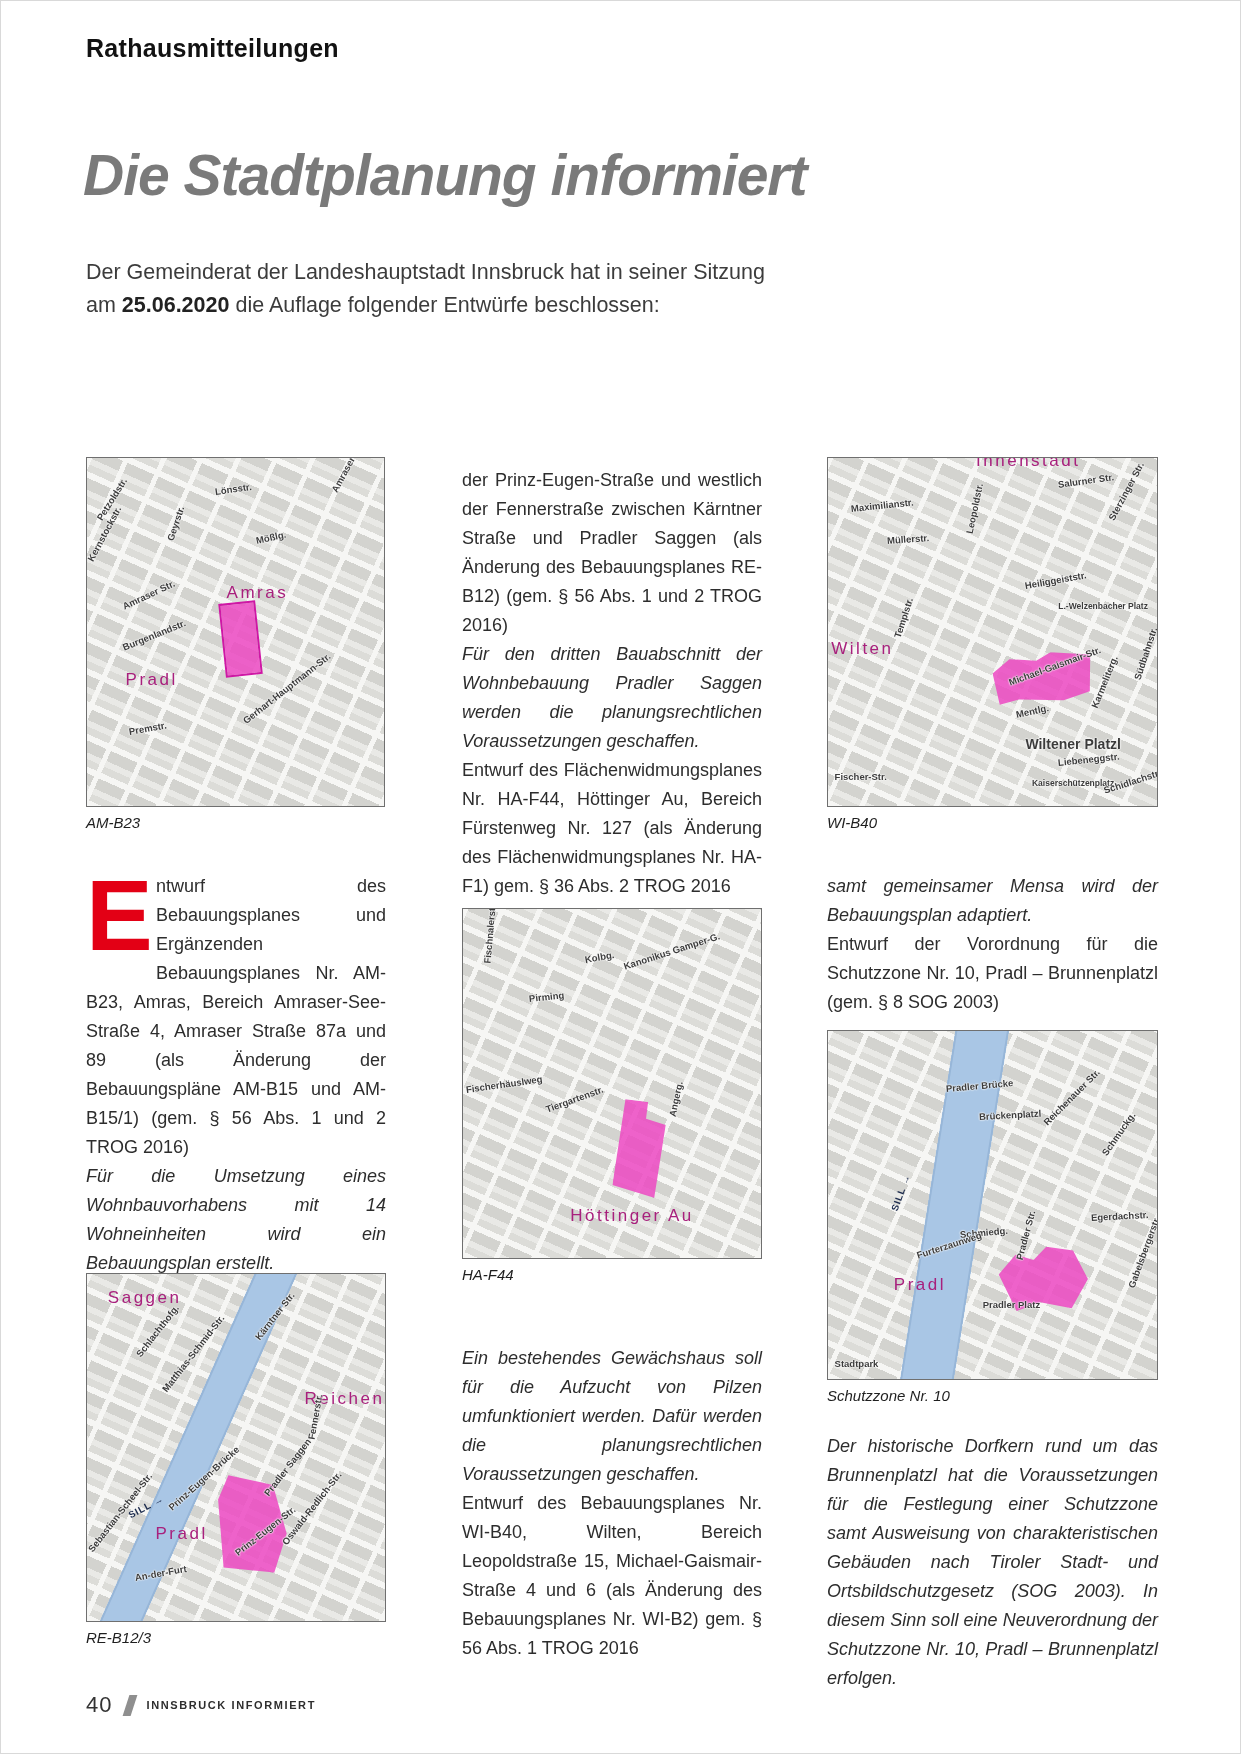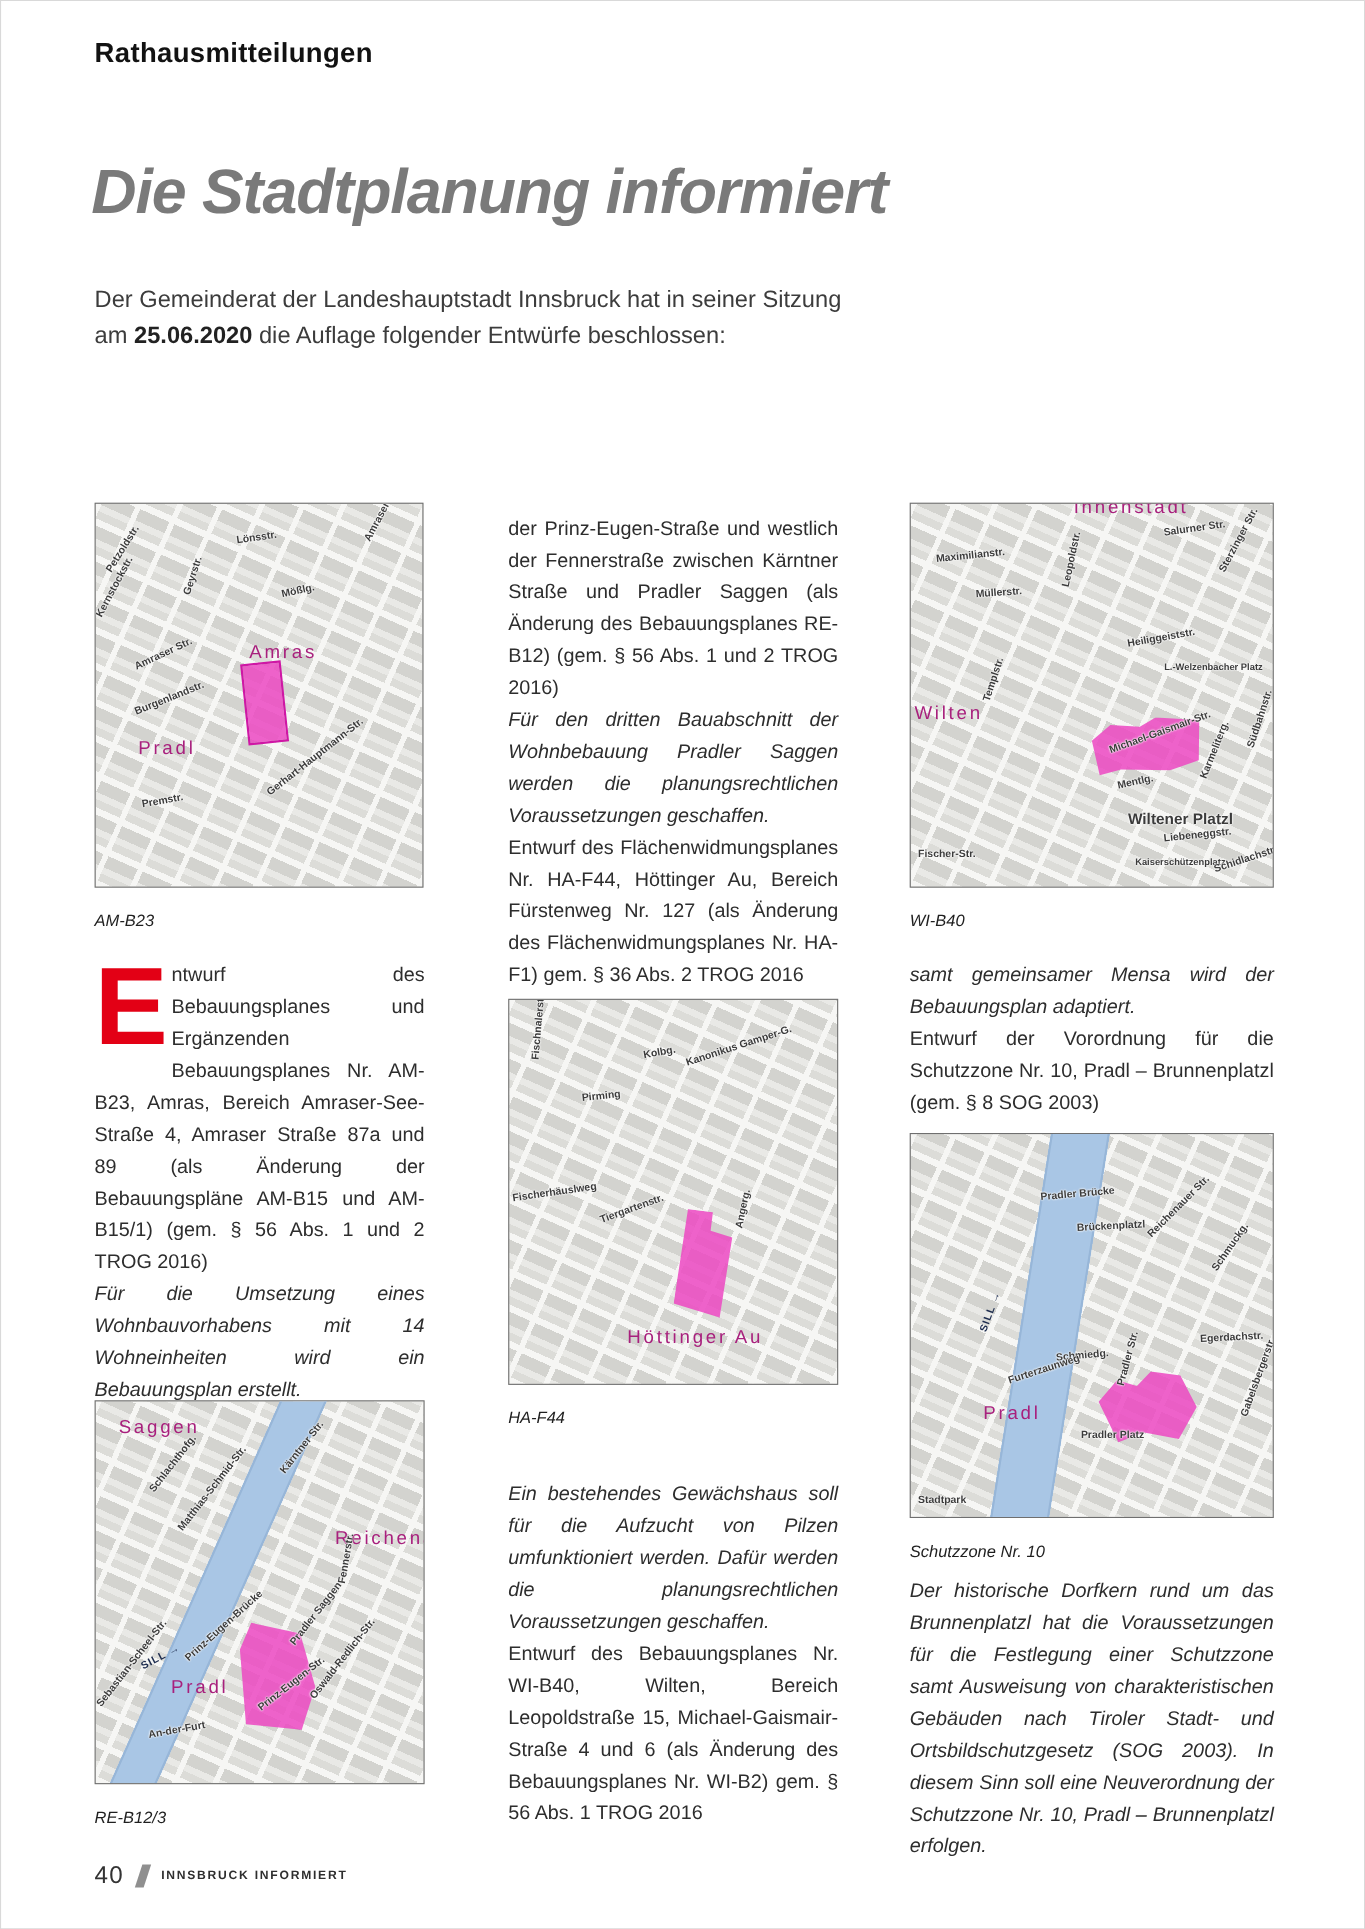--- a/index.html
+++ b/index.html
@@ -35,21 +35,21 @@
   .mapfig{position:absolute; margin:0;}
   .map{
     position:relative; overflow:hidden; border:1px solid #6f6f6f;
     background-color:#efefec;
     background-image:
       repeating-linear-gradient(114deg, #f6f6f4 0 5px, rgba(0,0,0,0) 5px 34px),
       repeating-linear-gradient(24deg,  #f6f6f4 0 6px, rgba(0,0,0,0) 6px 30px),
       repeating-linear-gradient(24deg,  #dcdcd8 0 13px, #e9e9e6 13px 19px, #d3d3cf 19px 30px);
   }
   .cap{
-    display:block; margin-top:22px; font-size:15px; font-style:italic; color:#1f1f1f;
+    display:block; margin-top:7px; font-size:15px; font-style:italic; color:#1f1f1f;
   }
   .maplabel{position:absolute; white-space:nowrap; transform-origin:0 50%;}
   .street{font-size:9.5px; font-weight:700; color:#3b3b3b;
           text-shadow:0 0 2px #fff,0 0 2px #fff,0 0 1px #fff;}
   .place{font-size:17px; color:#a8207d; letter-spacing:2.5px;}
   .water{font-size:9.5px; font-weight:700; color:#1d2c4e; letter-spacing:1px;}
 
   .river{position:absolute; background:#a9c6e5; box-shadow:inset 0 0 0 2px #97b6d8;}
   .r4{left:30%; top:-12%; width:13%; height:128%; transform:rotate(24deg);}
   .r5{left:30%; top:-10%; width:16%; height:124%; transform:rotate(9deg);}

